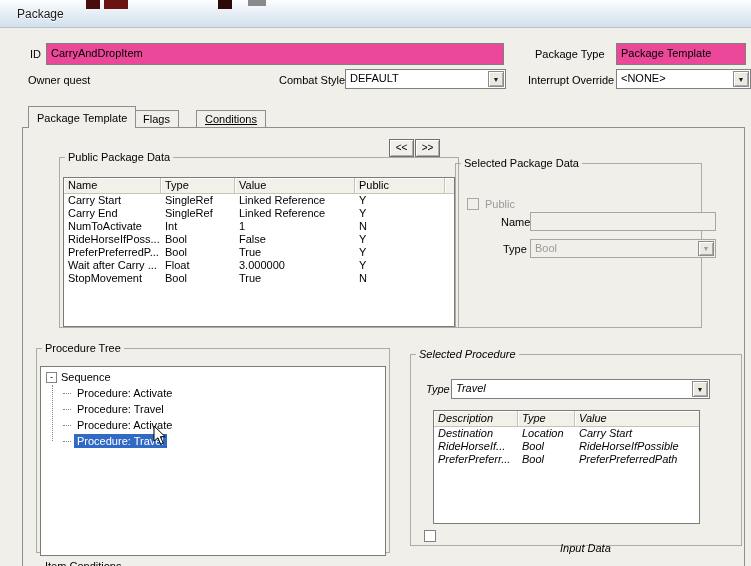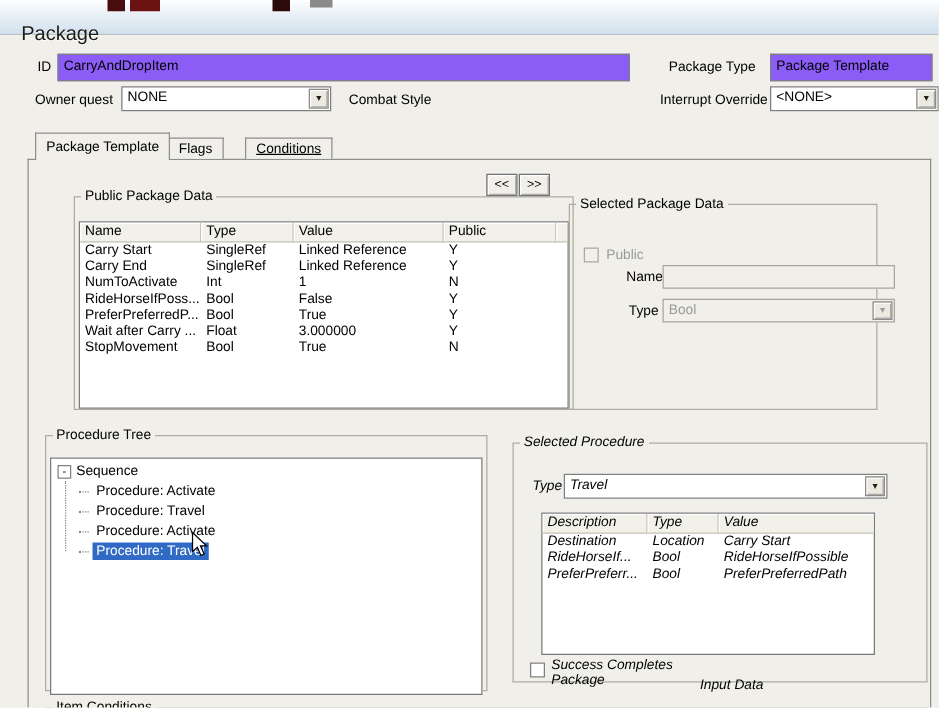--- a/index.html
+++ b/index.html
@@ -4,31 +4,31 @@
 <style>
   * { box-sizing: border-box; margin: 0; padding: 0; }
   html,body { width:751px; height:566px; }
   body { font-family:"Liberation Sans", sans-serif; font-size:11px; color:#000; }
   .screen { position:relative; width:751px; height:566px; background:#f0efe9; overflow:hidden; }
 
   
   .titlebar { position:absolute; left:0; top:0; width:751px; height:28px;
     background:linear-gradient(180deg,#fdfeff 0%,#e8eff6 45%,#d2e1ee 100%);
     border-bottom:1px solid #b6c2cd; }
-  .title { position:absolute; left:17px; top:19px; font-size:16px; color:#1b1b1b; text-shadow:0 1px 0 #fff; }
+  .title { position:absolute; left:17px; top:7px; font-size:12px; color:#1b1b1b; text-shadow:0 1px 0 #fff; }
   .frag { position:absolute; z-index:6; }
   .f1 { left:86px;  top:0; width:14px; height:9px; background:#4a0d0d; }
   .f2 { left:104px; top:0; width:24px; height:9px; background:#6b1212; }
   .f3 { left:218px; top:0; width:14px; height:9px; background:#2d0a0a; }
   .f4 { left:248px; top:0; width:18px; height:6px; background:#8a8a8a; }
 
   .lbl { position:absolute; white-space:nowrap; }
   .lbl.gray { color:#9a9a9a; }
 
-  .field { position:absolute; height:22px; background:#8b5cf6; border:1px solid #7f7f7f;
+  .field { position:absolute; height:22px; background:#ec4899; border:1px solid #7f7f7f;
     line-height:18px; padding:0 4px; overflow:hidden; white-space:nowrap; }
   .field.disabled { background:#f0efe9; border-color:#a9a79b; color:#9a9a9a; }
 
   .combo { position:absolute; height:20px; background:#fff; border:1px solid #7f7f7f; }
   .combo-text { position:absolute; left:4px; top:2px; white-space:nowrap; }
   .combo-btn { position:absolute; right:1px; top:1px; width:16px; bottom:1px; background:#ece9e0;
     border:1px solid #8c8c8c; box-shadow:inset 1px 1px 0 #fff, inset -1px -1px 0 #aaa;
     font-size:7px; display:flex; align-items:center; justify-content:center; color:#202020; }
   .combo.disabled { background:#f0efe9; border-color:#a9a79b; }
   .combo.disabled .combo-text { color:#9a9a9a; }
@@ -96,25 +96,25 @@
   <div class="frag f2"></div>
   <div class="frag f3"></div>
   <div class="frag f4"></div>
 
   <span class="lbl" style="left:30px; top:48px;">ID</span>
   <div class="field" style="left:46px; top:43px; width:458px;">CarryAndDropItem</div>
   <span class="lbl" style="left:535px; top:48px;">Package Type</span>
   <div class="field" style="left:616px; top:43px; width:130px;">Package Template</div>
 
   <span class="lbl" style="left:28px; top:74px;">Owner quest</span>
-  <div class="combo" style="left:97px; top:69px; width:168px;">
-    <span class="combo-text">NONE</span>
+  <span class="lbl" style="left:279px; top:74px;">Combat Style</span>
+  <div class="combo" style="left:345px; top:69px; width:161px;">
+    <span class="combo-text">DEFAULT</span>
     <span class="combo-btn">▼</span>
   </div>
-  <span class="lbl" style="left:279px; top:74px;">Combat Style</span>
   <span class="lbl" style="left:528px; top:74px;">Interrupt Override</span>
   <div class="combo" style="left:616px; top:69px; width:135px;">
     <span class="combo-text">&lt;NONE&gt;</span>
     <span class="combo-btn">▼</span>
   </div>
 
   <div class="panel"></div>
   <div class="tab active">Package Template</div>
   <div class="tab inactive" style="left:134px;">Flags</div>
   <div class="tab inactive" style="left:196px;text-decoration:underline;">Conditions</div>
@@ -246,21 +246,20 @@
             <div class="tcell">RideHorseIfPossible</div>
           </div>
           <div class="trow">
             <div class="tcell">PreferPreferr...</div>
             <div class="tcell">Bool</div>
             <div class="tcell">PreferPreferredPath</div>
           </div>
         </div>
     </div>
     <span class="checkbox" style="left:13px; top:170px;"></span>
-    <span class="wrap-label" style="left:30px; top:166px; width:100px;">Success Completes Package</span>
     <span class="lbl" style="left:149px; top:182px;">Input Data</span>
   </fieldset>
 
   <fieldset class="grp" style="left:36px; top:560px; width:707px; height:30px;">
     <legend>Item Conditions</legend>
   </fieldset>
 
   <svg class="cursor" width="14" height="21" viewBox="0 0 14 21">
     <path d="M1 1 L1 16.2 L4.9 12.8 L7.7 19.3 L10.3 18.2 L7.4 11.7 L12.2 11.7 Z" fill="#ffffff" stroke="#000000" stroke-width="1"></path>
   </svg>

